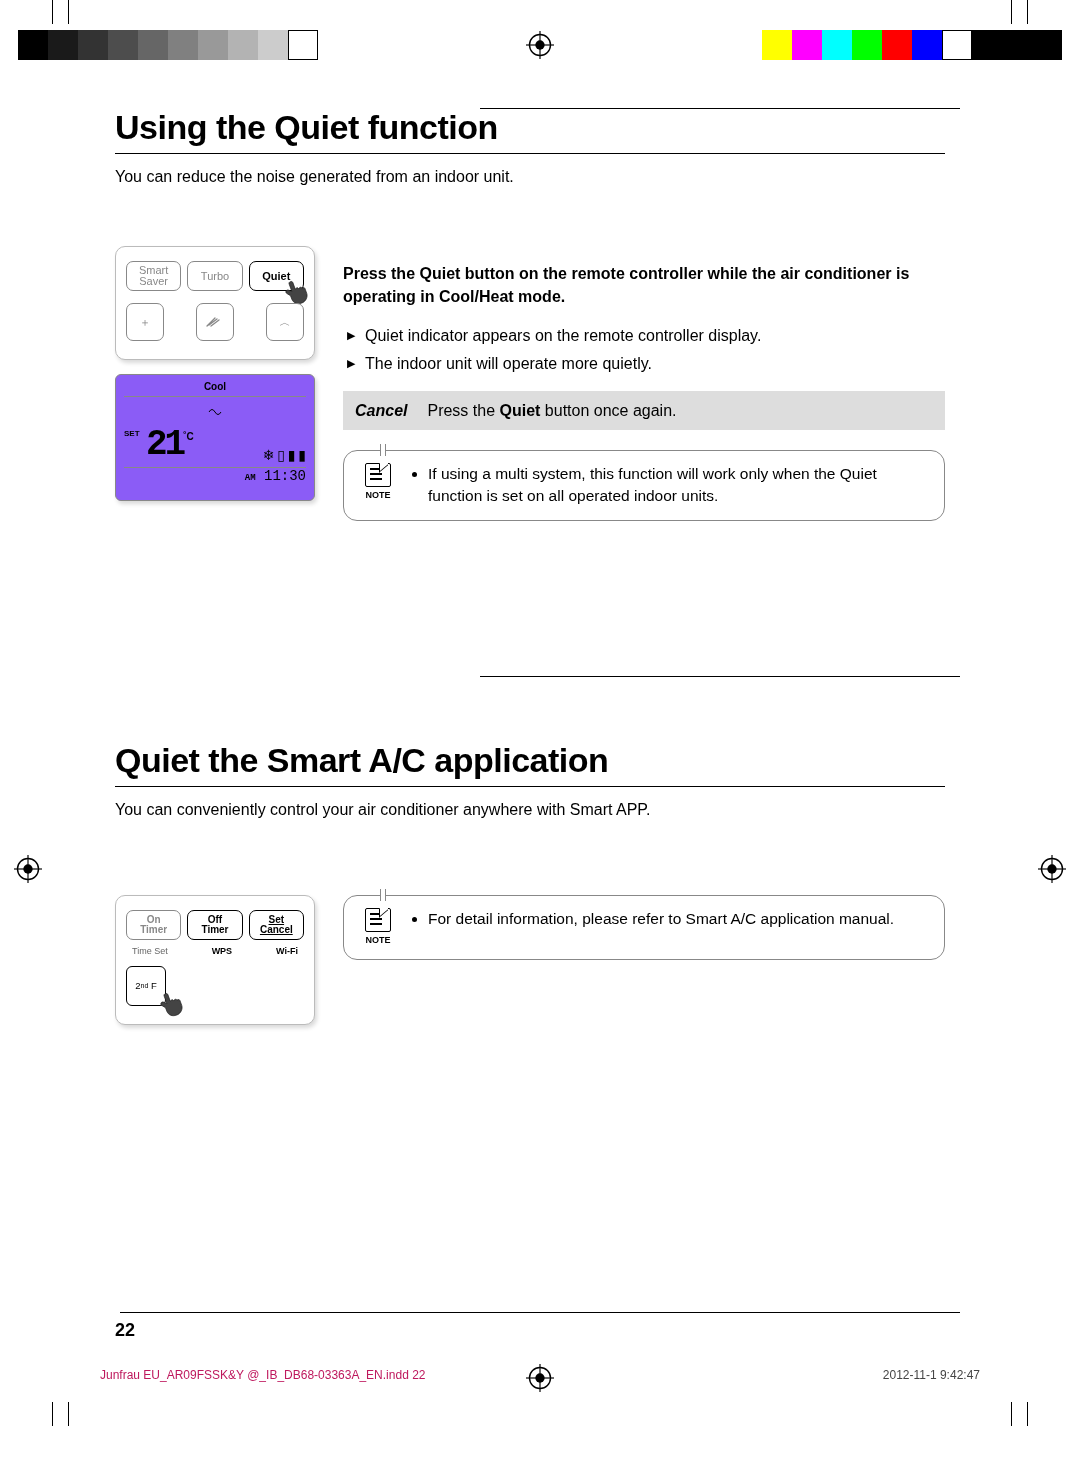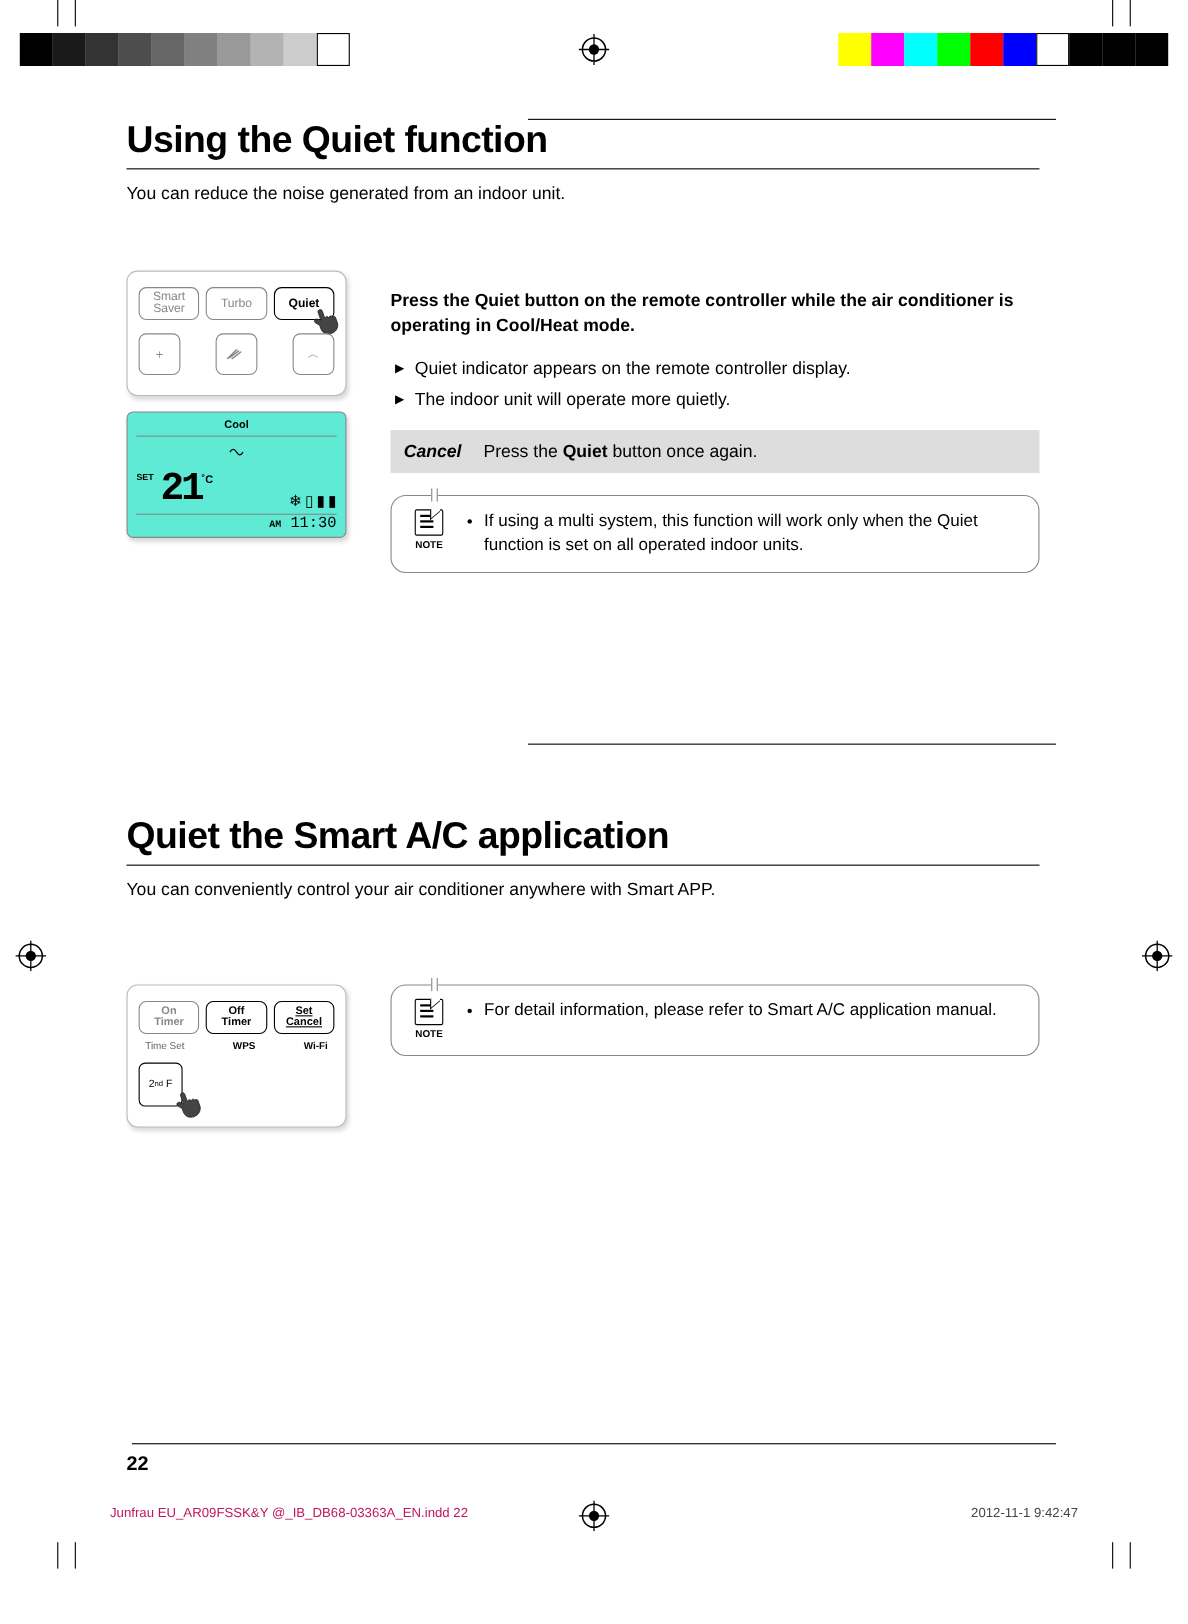--- a/index.html
+++ b/index.html
@@ -23,21 +23,21 @@
   
   .page {
     position:absolute;
     left:115px; top:108px;
     width:830px;
   }
   h1 { font-size:34px; font-weight:700; margin:0 0 6px 0; letter-spacing:-0.5px;}
   .divider { border-top:1px solid #000; margin:0 0 14px 0;}
   .subtext { font-size:16px; margin:0 0 60px 0; }
 
-  .row { display:flex; gap:40px; align-items:flex-start; }
+  .row { display:flex; gap:28px; align-items:flex-start; }
   .remote-col { width:200px; flex:0 0 200px;}
   .text-col { flex:1; font-size:16px; line-height:1.45;}
 
   
   .remote-box {
     border:1px solid #bbb;
     border-radius:10px;
     padding:14px 10px 18px 10px;
     background:#fff;
     box-shadow: 2px 3px 4px rgba(0,0,0,0.15);
@@ -55,23 +55,23 @@
   .rbtn.square { flex:0 0 38px; height:38px;}
   .finger {
     position:absolute; right:-10px; bottom:-18px;
     width:32px; height:32px;
     transform: rotate(-20deg);
   }
   .finger svg path { fill:#444; }
   
   .lcd {
     border:1px solid #888; border-radius:6px;
-    padding:6px 8px 4px 8px;
+    padding:6px 8px 16px 8px;
     box-shadow: 2px 3px 4px rgba(0,0,0,0.15);
-    background:#5eead4;
+    background:#8b5cf6;
     font-family: Arial, sans-serif;
   }
   .lcd-top { text-align:center; font-size:10px; font-weight:700; border-bottom:1px solid #888; padding-bottom:4px; margin-bottom:4px;}
   .lcd-row { display:flex; border-bottom:1px solid #888; padding:4px 0; position:relative; min-height:34px;}
   .lcd-set { font-size:8px; font-weight:700; position:absolute; left:0; top:6px;}
   .lcd-temp { font-family:"Courier New",monospace; font-size:36px; font-weight:700; letter-spacing:-3px; margin-left:22px; line-height:1;}
   .lcd-c { font-size:10px; font-weight:700; align-self:flex-start; margin-top:4px;}
   .lcd-icons { margin-left:auto; display:flex; align-items:flex-end; gap:2px; font-size:14px;}
   .lcd-time { text-align:right; font-size:14px; font-family:"Courier New",monospace; }
   .lcd-time .ampm{ font-size:9px; font-weight:700;}

